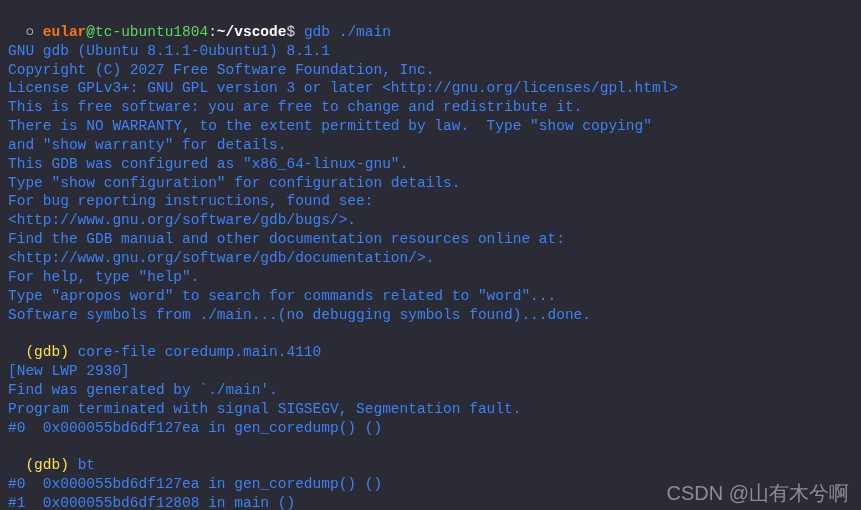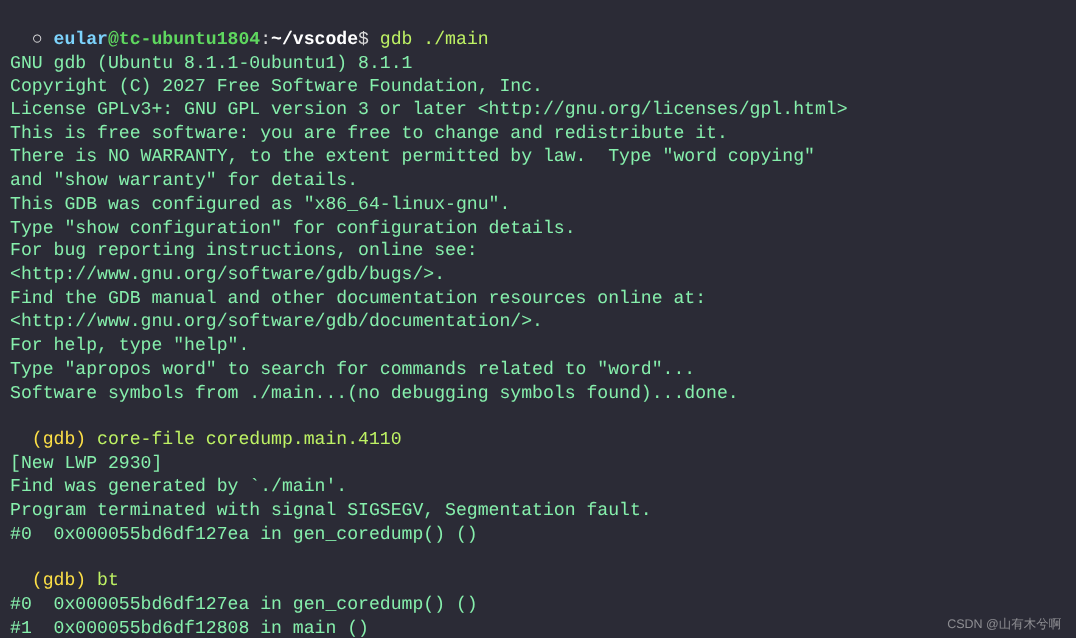--- a/index.html
+++ b/index.html
@@ -20,75 +20,75 @@
       position: relative;
     }
     .line {
       white-space: pre-wrap;
       word-break: break-all;
     }
     .prompt-bullet {
       color: #e8e8e8;
     }
     .user {
-      color: #7dd3fc;
+      color: #f97316;
       font-weight: bold;
     }
     .at {
       color: #5fd75f;
       font-weight: bold;
     }
     .host {
       color: #5fd75f;
-      font-weight: bold;
+      font-weight: normal;
     }
     .colon {
       color: #d8d8d8;
     }
     .path {
       color: #ffffff;
       font-weight: bold;
     }
     .dollar {
       color: #d8d8d8;
     }
     .cmd {
-      color: #bef264;
+      color: #3b82f6;
     }
     .output {
-      color: #86efac;
+      color: #3b82f6;
     }
     .gdb-prompt {
       color: #fde047;
     }
     .watermark {
       position: absolute;
       bottom: 4px;
       right: 12px;
       color: rgba(220, 220, 220, 0.55);
       font-family: sans-serif;
-      font-size: 10px;
+      font-size: 20px;
     }
   </style>
 </head>
 <body>
 
 <div class="line">
   <span class="prompt-bullet">○ </span><span class="user">eular</span><span class="at">@</span><span class="host">tc-ubuntu1804</span><span class="colon">:</span><span class="path">~/vscode</span><span class="dollar">$ </span><span class="cmd">gdb ./main</span>
 </div>
 
 <div class="line output">GNU gdb (Ubuntu 8.1.1-0ubuntu1) 8.1.1</div>
 <div class="line output">Copyright (C) 2027 Free Software Foundation, Inc.</div>
 <div class="line output">License GPLv3+: GNU GPL version 3 or later &lt;http://gnu.org/licenses/gpl.html&gt;</div>
 <div class="line output">This is free software: you are free to change and redistribute it.</div>
-<div class="line output">There is NO WARRANTY, to the extent permitted by law.  Type "word copying"</div>
+<div class="line output">There is NO WARRANTY, to the extent permitted by law.  Type "show copying"</div>
 <div class="line output">and "show warranty" for details.</div>
 <div class="line output">This GDB was configured as "x86_64-linux-gnu".</div>
 <div class="line output">Type "show configuration" for configuration details.</div>
-<div class="line output">For bug reporting instructions, online see:</div>
+<div class="line output">For bug reporting instructions, found see:</div>
 <div class="line output">&lt;http://www.gnu.org/software/gdb/bugs/&gt;.</div>
 <div class="line output">Find the GDB manual and other documentation resources online at:</div>
 <div class="line output">&lt;http://www.gnu.org/software/gdb/documentation/&gt;.</div>
 <div class="line output">For help, type "help".</div>
 <div class="line output">Type "apropos word" to search for commands related to "word"...</div>
 <div class="line output">Software symbols from ./main...(no debugging symbols found)...done.</div>
 
 <div class="line">
   <span class="gdb-prompt">(gdb) </span><span class="cmd">core-file coredump.main.4110</span>
 </div>

